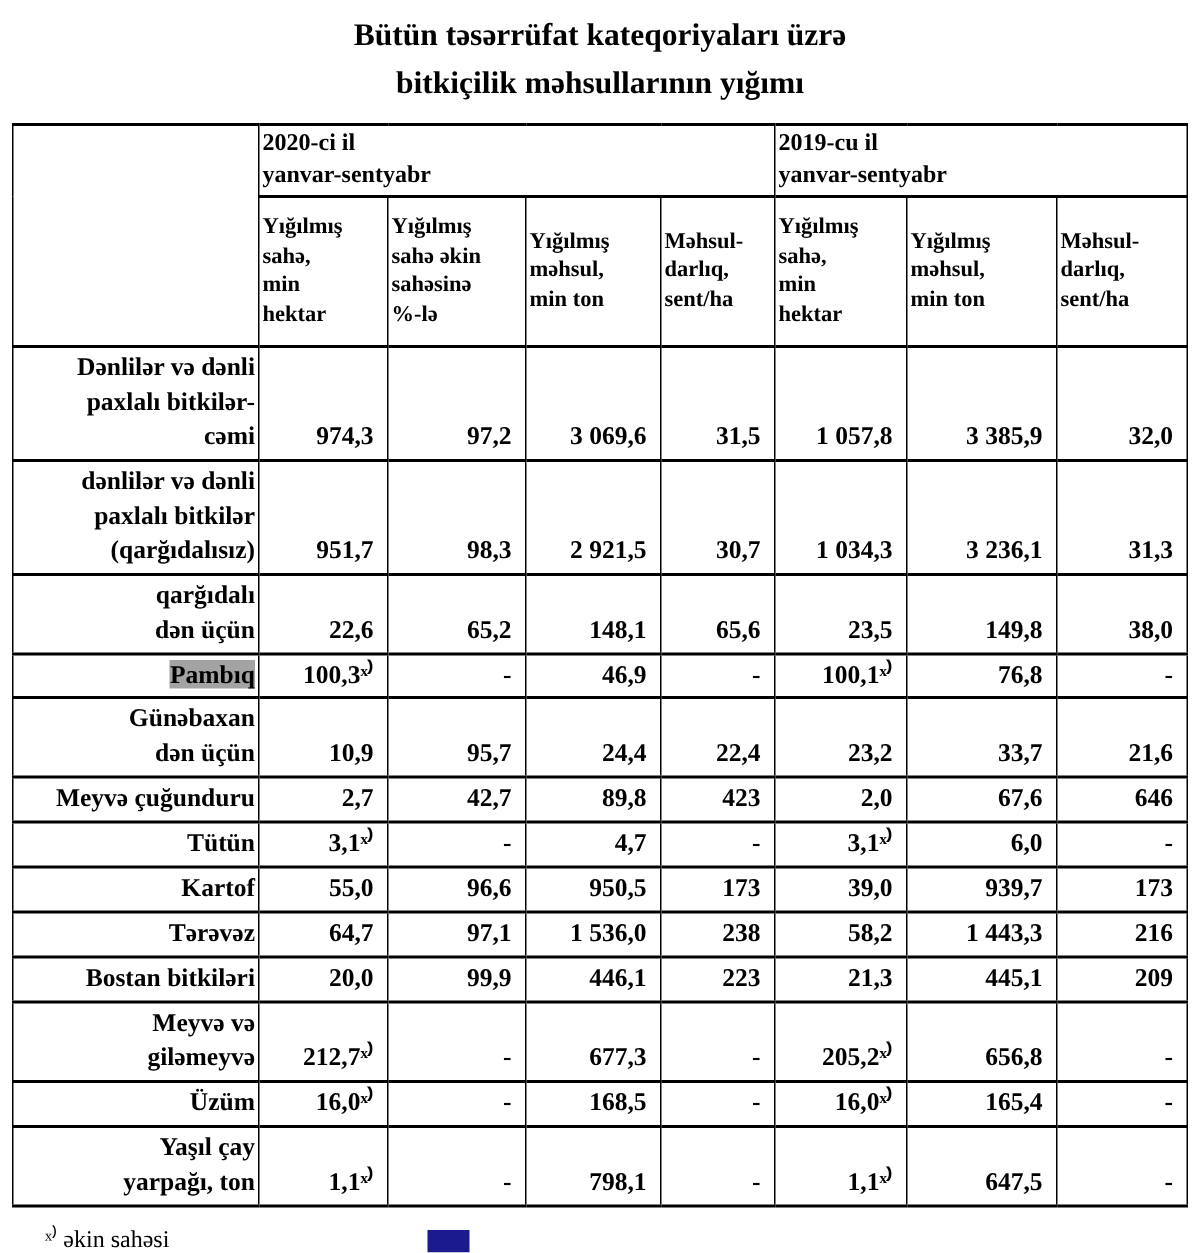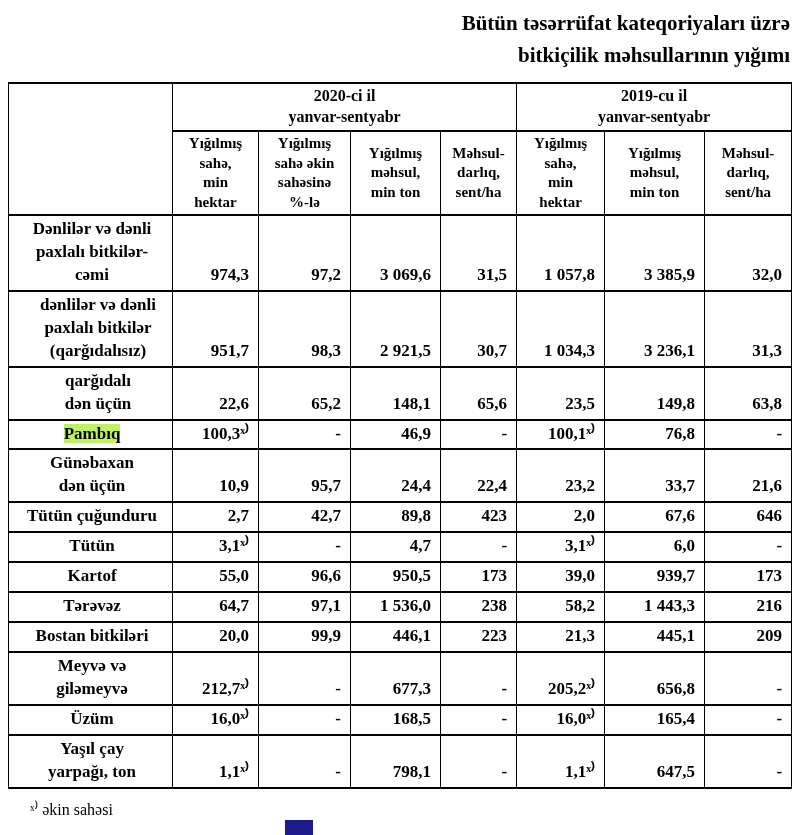--- a/index.html
+++ b/index.html
@@ -4,21 +4,21 @@
 <style>
   * { box-sizing: border-box; }
   html, body { margin: 0; padding: 0; }
   body {
     width: 800px; height: 835px;
     background: #ffffff; color: #000000;
     font-family: "Liberation Serif", serif;
     position: relative; overflow: hidden;
   }
   .page-title {
-    text-align: right;
+    text-align: center;
     font-weight: bold;
     font-size: 21px;
     line-height: 1.5;
     white-space: pre-line;
     margin: 8px 10px 11px 10px;
   }
   table.harvest {
     border-collapse: collapse;
     table-layout: fixed;
     margin-left: 8px;
@@ -26,47 +26,47 @@
   }
   th, td {
     border-left: 1px solid #000;
     border-right: 1px solid #000;
     border-top: 2px solid #000;
     border-bottom: 2px solid #000;
     font-weight: bold;
     overflow: hidden;
   }
   thead tr.group-row { height: 48px; }
-  thead tr.cols-row { height: 84px; }
+  thead tr.cols-row { height: 100px; }
   th {
     font-size: 15px;
-    text-align: center;
+    text-align: left;
     vertical-align: middle;
     white-space: pre-line;
     line-height: 1.3;
     padding: 1px 2px;
   }
   th.group { font-size: 16px; }
   td.label {
     font-size: 17px;
-    text-align: center;
+    text-align: right;
     vertical-align: bottom;
     white-space: pre-line;
     line-height: 1.35;
     padding: 2px 2px 3px 5px;
   }
   td.label.indent { padding-left: 17px; }
   td.num {
     font-size: 17px;
     text-align: right;
     vertical-align: bottom;
     line-height: 1.35;
     padding: 2px 9px 3px 2px;
   }
-  .hl { background: #bef264; }
+  .hl { background: #a3a3a3; }
   .footnote {
     margin: 9px 0 0 30px;
     font-size: 16px;
     font-weight: normal;
   }
   .artifact {
     position: absolute;
     left: 285px; top: 820px;
     width: 28px; height: 15px;
     background: #1b1b8e;
@@ -153,21 +153,21 @@
         </tr>
         <tr>
           <td class="label indent"><span>qarğıdalı
 dən üçün</span></td>
           <td class="num">22,6</td>
           <td class="num">65,2</td>
           <td class="num">148,1</td>
           <td class="num">65,6</td>
           <td class="num">23,5</td>
           <td class="num">149,8</td>
-          <td class="num">63,8</td>
+          <td class="num">38,0</td>
         </tr>
         <tr>
           <td class="label"><span class="hl">Pambıq</span></td>
           <td class="num">100,3ˣ⁾</td>
           <td class="num">-</td>
           <td class="num">46,9</td>
           <td class="num">-</td>
           <td class="num">100,1ˣ⁾</td>
           <td class="num">76,8</td>
           <td class="num">-</td>
@@ -177,21 +177,21 @@
 dən üçün</span></td>
           <td class="num">10,9</td>
           <td class="num">95,7</td>
           <td class="num">24,4</td>
           <td class="num">22,4</td>
           <td class="num">23,2</td>
           <td class="num">33,7</td>
           <td class="num">21,6</td>
         </tr>
         <tr>
-          <td class="label"><span>Tütün çuğunduru</span></td>
+          <td class="label"><span>Meyvə çuğunduru</span></td>
           <td class="num">2,7</td>
           <td class="num">42,7</td>
           <td class="num">89,8</td>
           <td class="num">423</td>
           <td class="num">2,0</td>
           <td class="num">67,6</td>
           <td class="num">646</td>
         </tr>
         <tr>
           <td class="label"><span>Tütün</span></td>

